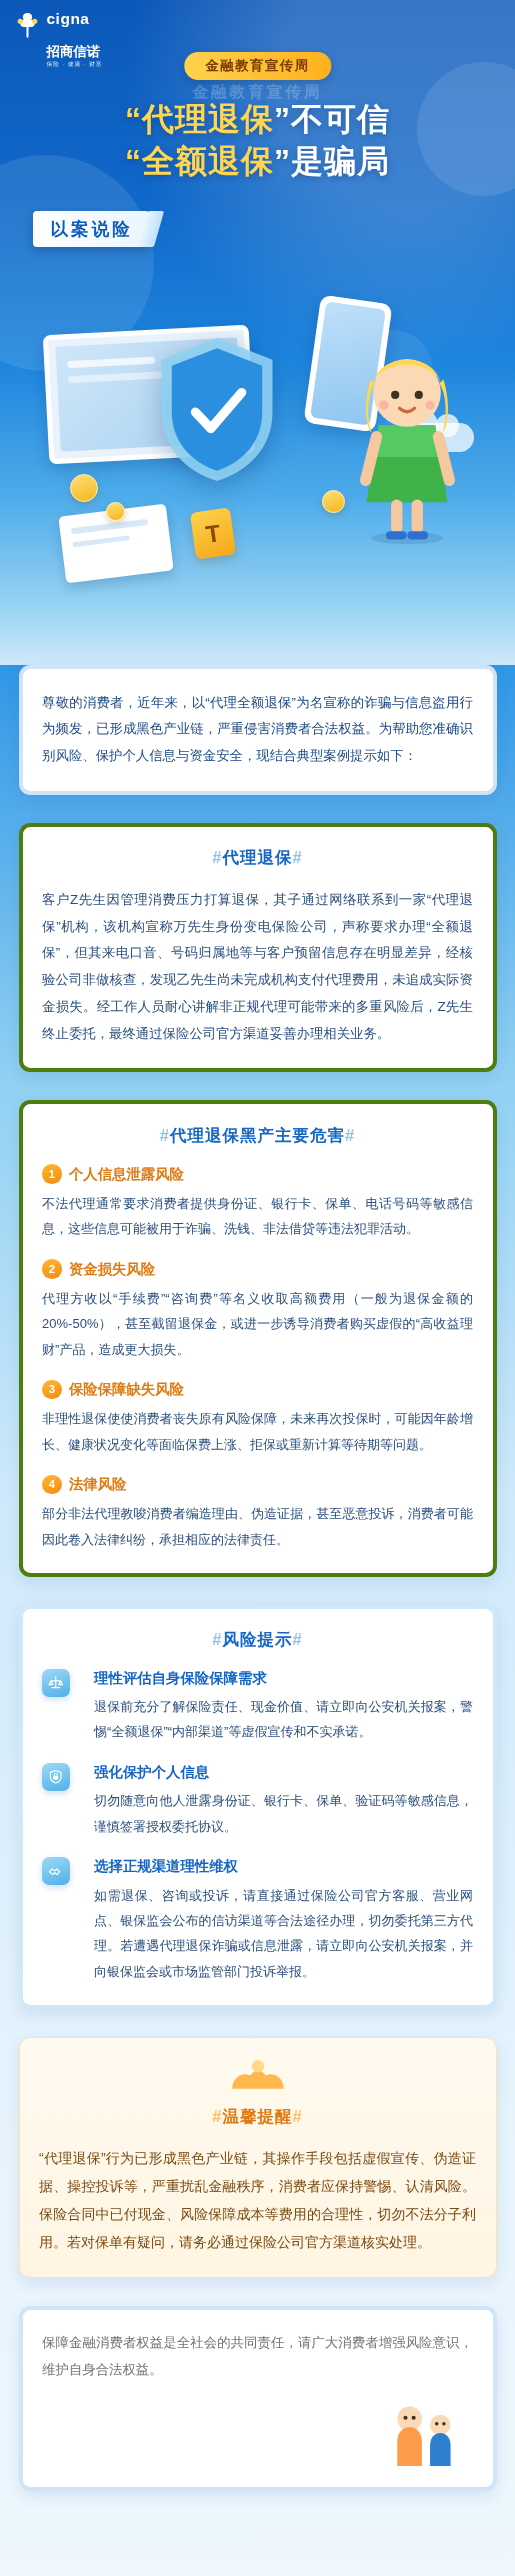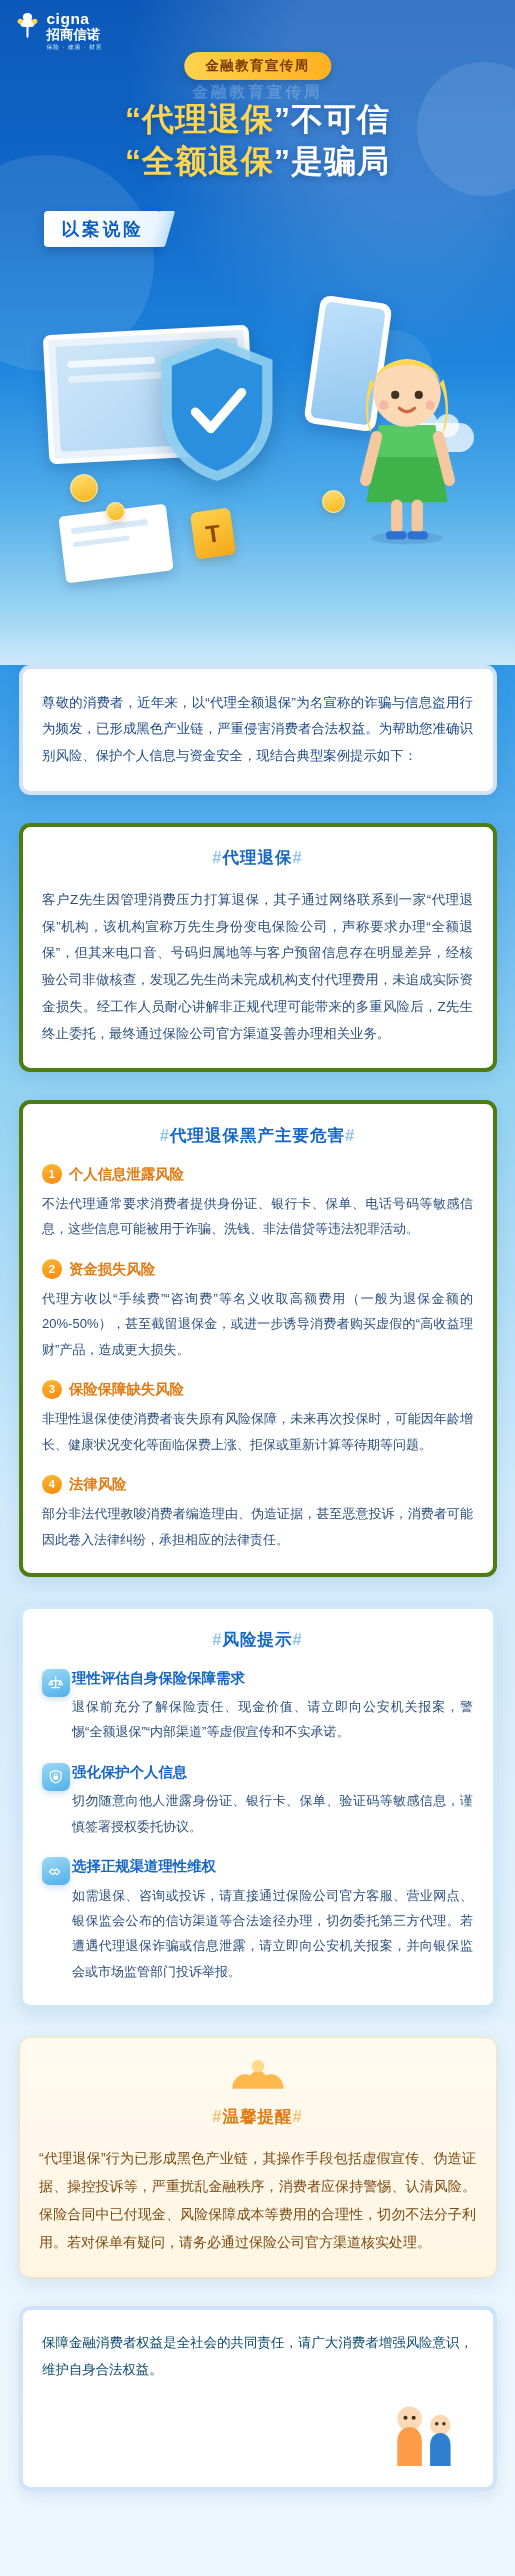--- a/index.html
+++ b/index.html
@@ -37,21 +37,21 @@
   .logo {
     position: absolute; left: 13.4px; top: 11.3px;
     display: flex; align-items: flex-start; gap: 4.1px;
   }
   .logo-mark { width: 29px; height: 29px; }
   .logo-text { color: #fff; line-height: 1.05; }
   .logo-cigna {
     font-size: 15.5px; font-weight: 700; letter-spacing: 0.5px;
     color: #ffffff;
   }
-  .logo-cn { font-size: 13.4px; font-weight: 700; margin-top: 0; }
+  .logo-cn { font-size: 13.4px; font-weight: 700; margin-top: 17px; }
   .logo-sub {
     font-size: 5.7px; margin-top: 2.6px; letter-spacing: 1px;
     color: #d8ecfb;
   }
 
   .ribbon {
     position: absolute; left: 50%; transform: translateX(-50%);
     top: 52px;
     background: linear-gradient(90deg,#ffd24d,#ffb01f);
     color: #7a3a00;
@@ -77,21 +77,21 @@
     letter-spacing: 1px; line-height: 1.32;
     text-shadow: 0 2.1px 7.2px rgba(0,30,80,.35);
     white-space: nowrap;
   }
   .tline .hl {
     color: #ffd64f;
   }
   .tline .quote { color: #ffd64f; }
 
   .badge-bar {
-    position: absolute; left: 44px; top: 211px;
+    position: absolute; left: 33px; top: 211px;
     background: linear-gradient(90deg,#ffffff,#eaf5ff);
     color: #0b5cbc;
     font-size: 17.5px; font-weight: 700;
     letter-spacing: 3.1px;
     padding: 6.2px 17.5px;
     border-radius: 4.1px;
     box-shadow: 0 4.1px 10.3px rgba(0,25,70,.25);
     white-space: nowrap;
   }
   .badge-bar::after {
@@ -248,21 +248,21 @@
   .rnum {
     flex: 0 0 auto;
     width: 19.6px; height: 19.6px; border-radius: 50%;
     background: linear-gradient(160deg,#ffb733,#f58a10);
     color: #fff; font-size: 11.3px; font-weight: 700;
     display: flex; align-items: center; justify-content: center;
   }
   .risk-text { font-size: 13px; line-height: 1.95; color: #2b4f7d; text-align: justify; }
 
   .tip-card { border-color: #cfe9f6; }
-  .tip-item { display: flex; gap: 2px; margin-bottom: 18.5px; }
+  .tip-item { display: flex; gap: 24px; margin-bottom: 18.5px; }
   .tip-item:last-child { margin-bottom: 0; }
   .tip-ico {
     flex: 0 0 auto; width: 28px; height: 28px; border-radius: 7.2px;
     background: linear-gradient(160deg,#9ed9f6,#4fb0e8);
     display: flex; align-items: center; justify-content: center;
     box-shadow: 0 2.6px 6.2px rgba(30,110,190,.22);
   }
   .tip-main { flex: 1 1 auto; }
   .tip-title { font-size: 14.4px; font-weight: 700; color: #1566c7; margin-bottom: 6.2px; }
   .tip-text { font-size: 13px; line-height: 1.95; color: #2b4f7d; text-align: justify; }
@@ -271,21 +271,21 @@
     background: linear-gradient(180deg,#fffaf0,#fff5e2);
     border: 1px solid #ffe1ad;
   }
   .warn-head { text-align: center; margin-bottom: 15.5px; }
   .warn-head span { font-size: 16.5px; font-weight: 700; color: #e07b13; letter-spacing: 1px; }
   .warn-head .deco { color: #f6c070; }
   .warn-icon-row { display: flex; justify-content: center; margin-bottom: 10.3px; }
   .warn-text { font-size: 14px; line-height: 2.0; color: #7a4a10; text-align: justify; }
 
   .closing-card { border-color: #cfe4f8; position: relative; }
-  .closing-text { font-size: 13.4px; line-height: 2.0; color: #0c4a6e; text-align: justify; }
+  .closing-text { font-size: 13.4px; line-height: 2.0; color: #737373; text-align: justify; }
   .closing-illu { position: relative; height: 77px; margin-top: 5.2px; }
   .ci-kid { position: absolute; right: 5.2px; bottom: 0; width: 82px; height: 72px; }
 </style>
 </head>
 <body>
 
 <div class="page">
 
   <div class="hero">
     <div class="hero-deco d1"></div>

